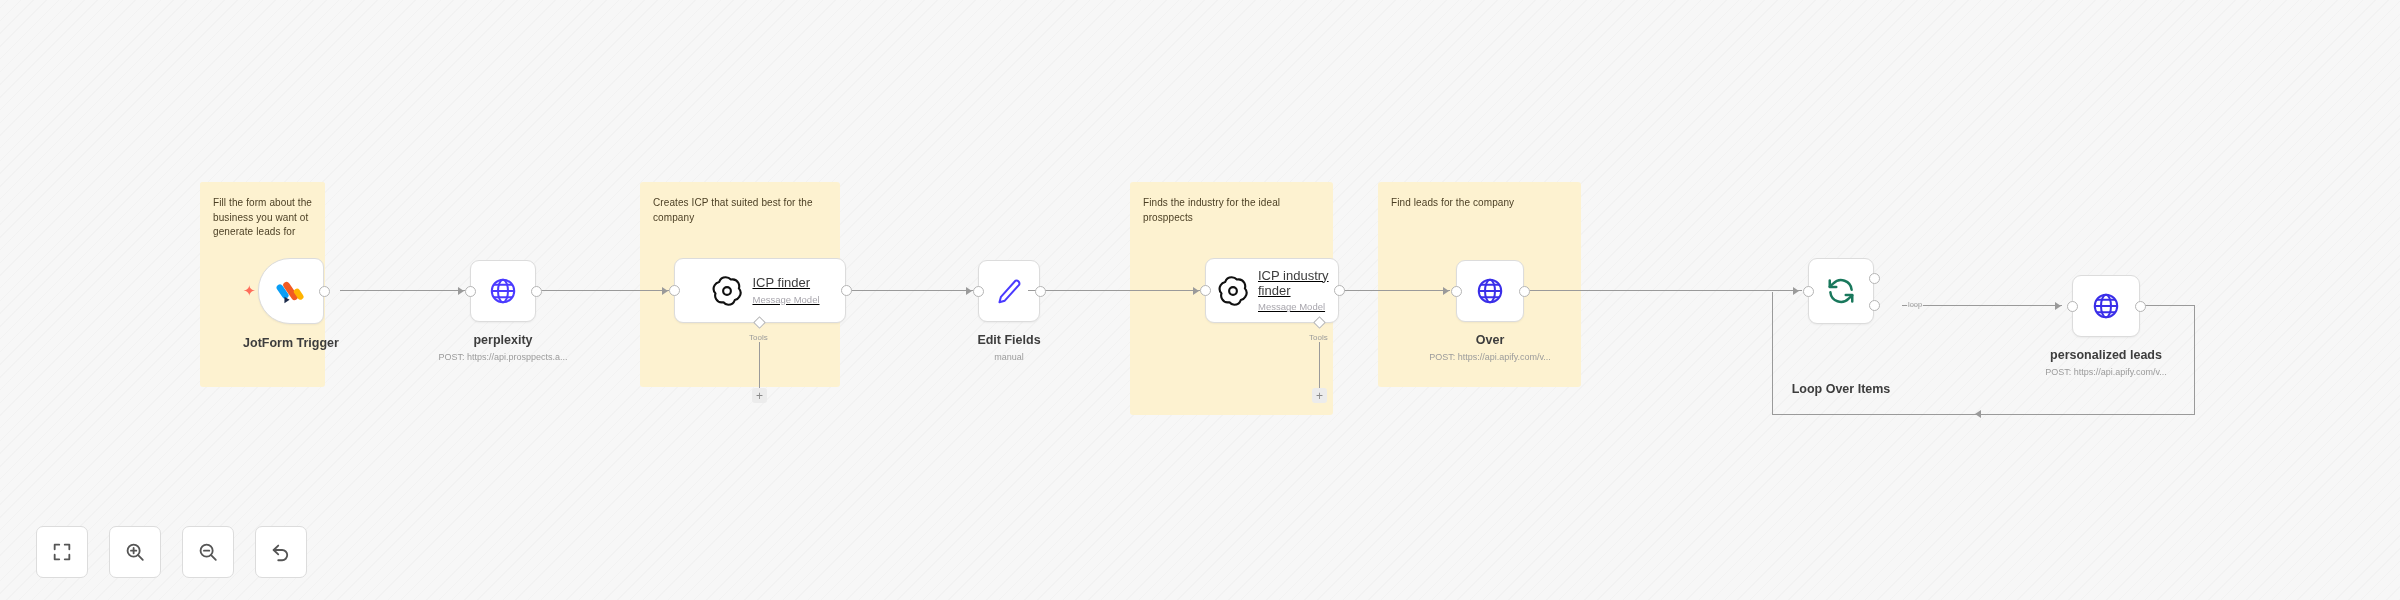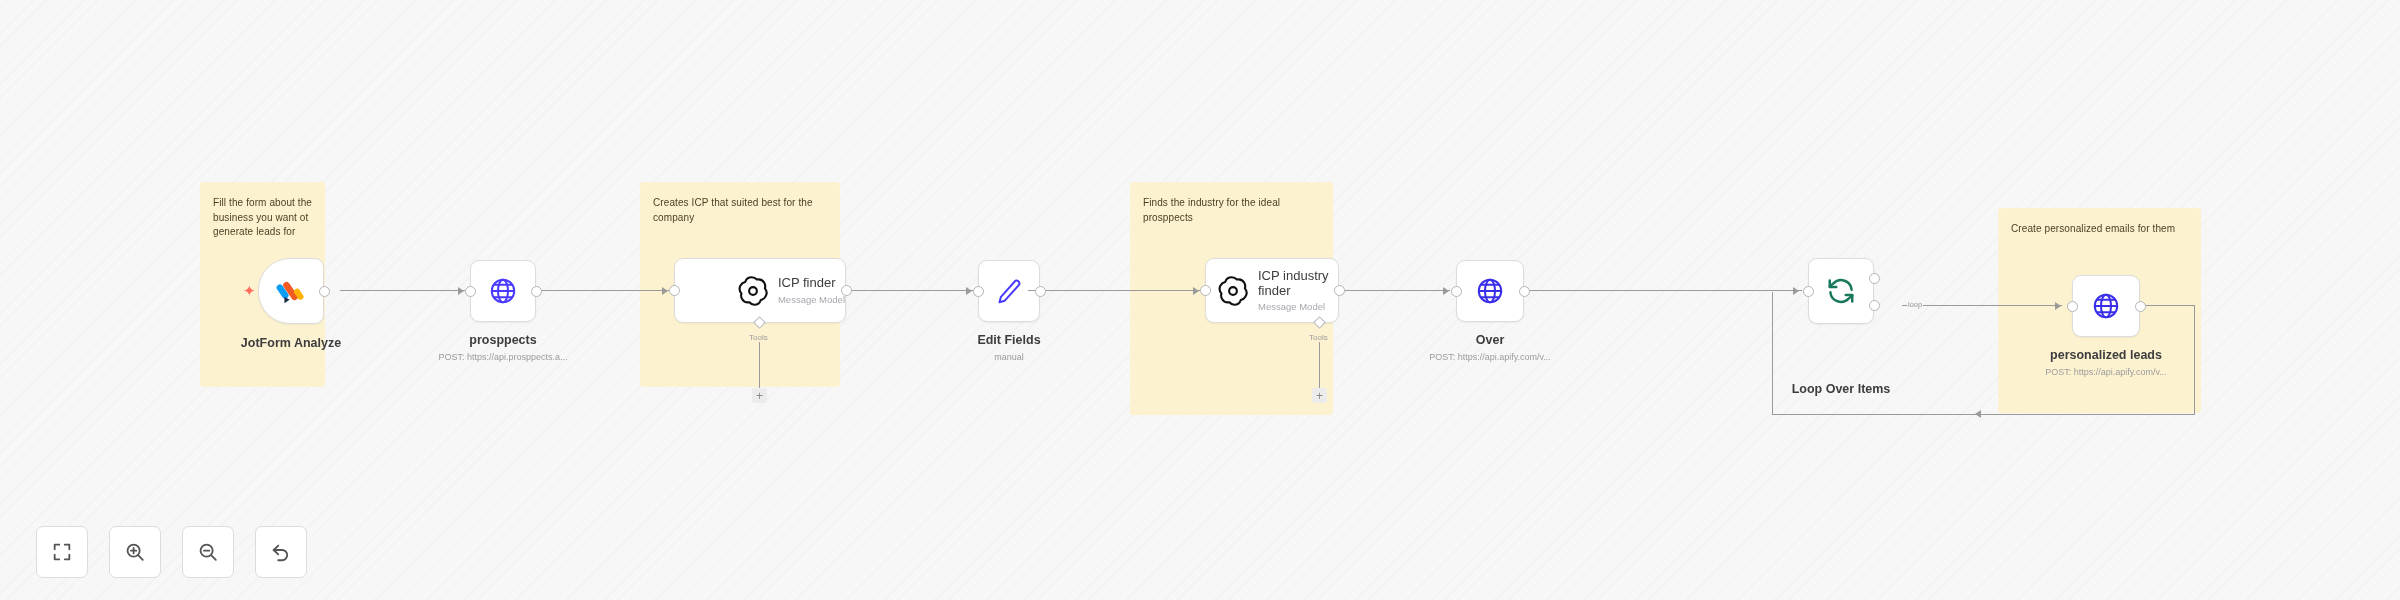--- a/index.html
+++ b/index.html
@@ -47,23 +47,24 @@
     box-shadow: 0 1px 2px rgba(0,0,0,0.05);
     display: flex;
     align-items: center;
     justify-content: center;
   }
   .node-box.trigger {
     border-top-left-radius: 32px;
     border-bottom-left-radius: 32px;
   }
   .node-box.wide {
-    justify-content: flex-end;
+    justify-content: center;
     padding-left: 12px;
     gap: 10px;
+    text-decoration: underline;
   }
   .node-title {
     position: absolute;
     left: 50%;
     transform: translateX(-50%);
     white-space: nowrap;
     font-size: 12.5px;
     font-weight: bold;
     color: #3d3d3d;
   }
@@ -176,24 +177,24 @@
 
 
   <div class="sticky" style="left:640px; top:182px; width:200px; height:205px;">
     <div class="sticky-text">Creates ICP that suited best for the company</div>
   </div>
 
   <div class="sticky" style="left:1130px; top:182px; width:203px; height:233px;">
     <div class="sticky-text">Finds the industry for the ideal prosppects</div>
   </div>
 
-
-  <div class="sticky" style="left:1998px; top:208px; width:203px; height:205px;">
-    <div class="sticky-text">Create personalized emails for them</div>
-  </div>
+  <div class="sticky" style="left:1378px; top:182px; width:203px; height:205px;">
+    <div class="sticky-text">Find leads for the company</div>
+  </div>
+
 
   <div class="wire wire-h" style="left:340px; top:290px; width:125px;"></div>
   <div class="arrowhead" style="left:458px; top:286.5px;"></div>
 
   <div class="wire wire-h" style="left:541px; top:290px; width:128px;"></div>
   <div class="arrowhead" style="left:662px; top:286.5px;"></div>
 
   <div class="wire wire-h" style="left:845px; top:290px; width:128px;"></div>
   <div class="arrowhead" style="left:966px; top:286.5px;"></div>
 
@@ -222,37 +223,37 @@
   <div class="node" style="left:258px; top:258px; width:66px; height:66px;">
     <div class="node-box trigger" style="left:0; top:0; width:66px; height:66px;">
       <svg width="30" height="30" viewBox="0 0 32 32">
         <rect x="3.5" y="8" width="7" height="17" rx="3.5" fill="#0a9ef5" transform="rotate(-35 7 16.5)"></rect>
         <rect x="12" y="5" width="7" height="22" rx="3.5" fill="#f15a22" transform="rotate(-35 15.5 16)"></rect>
         <rect x="21" y="13" width="6.5" height="13" rx="3.2" fill="#ffb300" transform="rotate(-35 24 19.5)"></rect>
         <path d="M9 22 L9 29 L14.5 25.4 Z" fill="#1b2a4a"></path>
       </svg>
     </div>
     <div class="endpoint" style="left:61px; top:27.5px;"></div>
-    <div class="node-title" style="top:78px;">JotForm Analyze</div>
+    <div class="node-title" style="top:78px;">JotForm Trigger</div>
   </div>
   <div class="bolt" style="left:243px; top:283px;">✦</div>
 
   <div class="node" style="left:470px; top:260px; width:66px; height:62px;">
     <div class="node-box" style="left:0; top:0; width:66px; height:62px;">
       <svg width="30" height="30" viewBox="0 0 24 24" fill="none" stroke="#4a3aff" stroke-width="1.6">
         <circle cx="12" cy="12" r="9"></circle>
         <ellipse cx="12" cy="12" rx="4" ry="9"></ellipse>
         <line x1="3" y1="12" x2="21" y2="12"></line>
         <line x1="4.6" y1="7" x2="19.4" y2="7"></line>
         <line x1="4.6" y1="17" x2="19.4" y2="17"></line>
       </svg>
     </div>
     <div class="endpoint" style="left:-5.5px; top:25.5px;"></div>
     <div class="endpoint" style="left:60.5px; top:25.5px;"></div>
-    <div class="node-title" style="top:73px;">prosppects</div>
+    <div class="node-title" style="top:73px;">perplexity</div>
     <div class="node-sub" style="top:92px;">POST: https://api.prosppects.a...</div>
   </div>
 
   <div class="node" style="left:674px; top:258px; width:172px; height:65px;">
     <div class="node-box wide" style="left:0; top:0; width:172px; height:65px;">
       <svg width="30" height="30" viewBox="0 0 24 24">
         <path d="M21.5 9.9a5.4 5.4 0 0 0-.47-4.45 5.5 5.5 0 0 0-5.92-2.64A5.45 5.45 0 0 0 11 1a5.5 5.5 0 0 0-5.25 3.8A5.45 5.45 0 0 0 2.1 7.46a5.5 5.5 0 0 0 .68 6.44 5.4 5.4 0 0 0 .47 4.45 5.5 5.5 0 0 0 5.92 2.64A5.45 5.45 0 0 0 13 23a5.5 5.5 0 0 0 5.25-3.81 5.45 5.45 0 0 0 3.63-2.65 5.5 5.5 0 0 0-.38-6.64Z" fill="none" stroke="#111111" stroke-width="1.7" stroke-linejoin="round"></path>
         <circle cx="12" cy="12" r="3.1" fill="none" stroke="#111111" stroke-width="1.7"></circle>
       </svg>
       <div class="inline-label">

